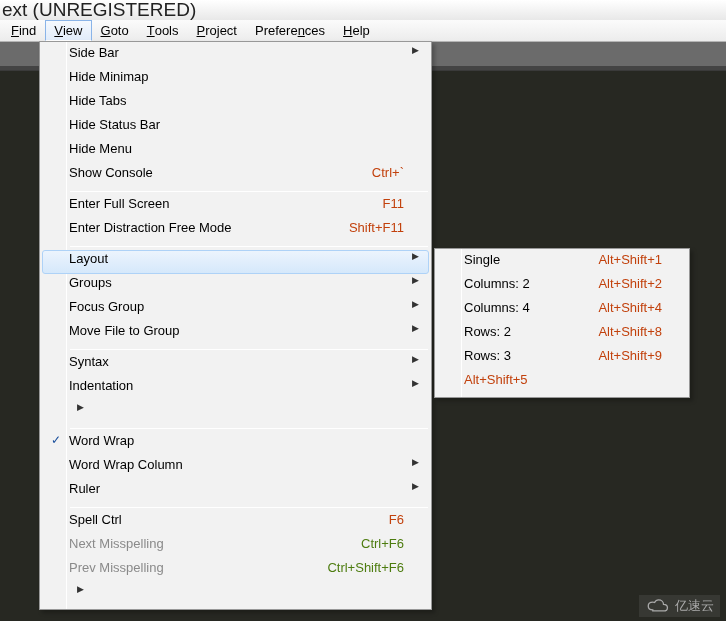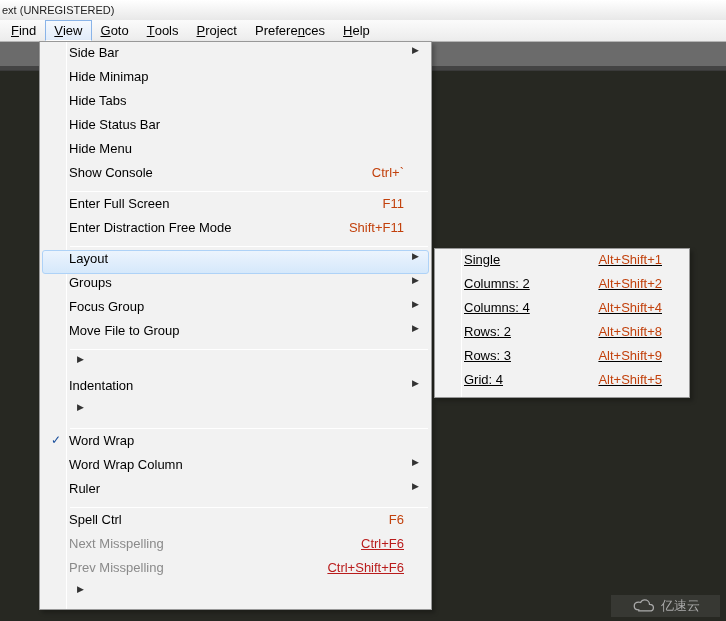--- a/index.html
+++ b/index.html
@@ -1,42 +1,42 @@
 <!DOCTYPE html>
 <html><head>
 <meta charset="utf-8">
 <style>
   * { box-sizing: border-box; margin: 0; padding: 0; font-family: "Segoe UI", Tahoma, sans-serif; }
   body { width: 726px; height: 621px; overflow: hidden; background: #272822; position: relative; }
   
-  .titlebar { height: 20px; background: linear-gradient(to bottom, #fff, #e8e8e8); font-size: 11px; padding-left: 2px; display: flex; align-items: center; color: #222; }
+  .titlebar { height: 20px; background: linear-gradient(to bottom, #fff, #e8e8e8); font-size: 19px; padding-left: 2px; display: flex; align-items: center; color: #222; }
   
   .menubar { height: 22px; background: linear-gradient(to bottom, #fbfbfb, #ececec); border-bottom: 1px solid #b5b5b5; display: flex; align-items: stretch; font-size: 13px; padding-left: 2px; }
   .menubar .mitem { padding: 0 8px; display: flex; align-items: center; cursor: default; border: 1px solid transparent; }
   .menubar .mitem .ul { text-decoration: underline; }
   .menubar .mitem.open { background: linear-gradient(to bottom, #f5f9fe, #e1ecfa); border: 1px solid #8ab4e8; border-bottom-color: #fff; }
   
   .tabstrip { height: 29px; background: #6b6b6b; border-bottom: 1px solid #3a3a3a; position: relative; }
   .tabstrip::after { content:""; position:absolute; bottom:0; left:0; right:0; height:4px; background:#444; }
   
   .editor { position: absolute; left:0; right:0; top:71px; bottom:0; background:#272822; }
   
   .dropdown { position:absolute; background:#f2f2f2; border:1px solid #989898; box-shadow: 3px 3px 4px rgba(0,0,0,0.25); font-size:13px; padding:2px; }
   .dropdown .row { display:flex; align-items:flex-start; height:24px; position:relative; border:1px solid transparent; border-radius:3px; }
   .dropdown .row.hover { background: linear-gradient(to bottom, #ecf4fd, #d5e8fb); border:1px solid #aed2f7; }
   .dropdown .row.disabled { color:#8a8a8a; }
   .dropdown .check { width:26px; display:flex; justify-content:center; color:#1a4f9c; font-size:12px; }
   .dropdown .label { flex:1; padding-right:8px; white-space:nowrap; }
   .dropdown .shortcut { color:#c2410c; padding-right:8px; white-space:nowrap; }
-  .dropdown .row.disabled .shortcut { color:#b91c1c;text-decoration:underline; }
+  .dropdown .row.disabled .shortcut { color:#4d7c0f; }
   .dropdown .arrow { width:16px; font-size:9px; color:#333; text-align:left; }
   .dropdown .sep { height:1px; margin:3px 1px 3px 28px; background:#d0d0d0; border-bottom:1px solid #fff; }
   .dropdown .iconcol { position:absolute; left:26px; top:0; bottom:0; width:1px; background:#d7d7d7; border-right:1px solid #fff; }
   
-  .watermark { position:absolute; right:6px; bottom:4px; display:flex; align-items:center; gap:4px; color:#aaa; font-size:13px; background: rgba(255,255,255,0.08); padding:2px 20px; border-radius:0; }
+  .watermark { position:absolute; right:6px; bottom:4px; display:flex; align-items:center; gap:4px; color:#aaa; font-size:13px; background: rgba(255,255,255,0.08); padding:2px 6px; border-radius:0; }
   .watermark svg { width:26px; height:16px; }
 </style>
 </head>
 <body>
 
 <div class="titlebar">
   <span>ext (UNREGISTERED)</span>
 </div>
 
 <div class="menubar" id="menubar">
@@ -124,20 +124,21 @@
     </div>
     <div class="row">
       <span class="check"></span>
       <span class="label">Move File to Group</span>
       <span class="shortcut"></span>
       <span class="arrow">▶</span>
     </div>
     <div class="sep"></div>
     <div class="row">
       <span class="check"></span>
+      <span class="label">Syntax</span>
       <span class="shortcut"></span>
       <span class="arrow">▶</span>
     </div>
     <div class="row">
       <span class="check"></span>
       <span class="label">Indentation</span>
       <span class="shortcut"></span>
       <span class="arrow">▶</span>
     </div>
     <div class="row">
@@ -183,21 +184,21 @@
       <span class="shortcut">Ctrl+Shift+F6</span>
       <span class="arrow"></span>
     </div>
     <div class="row">
       <span class="check"></span>
       <span class="shortcut"></span>
       <span class="arrow">▶</span>
     </div>
   </div>
 
-<div class="dropdown" id="layoutmenu" style="left:434px; top:248px; width:256px;text-decoration:underline;">
+<div class="dropdown" id="layoutmenu" style="left:434px; top:248px; width:256px;">
   <div class="iconcol"></div>
 <div class="row">
       <span class="check"></span>
       <span class="label">Single</span>
       <span class="shortcut">Alt+Shift+1</span>
       <span class="arrow"></span>
     </div>
     <div class="row">
       <span class="check"></span>
       <span class="label">Columns: 2</span>
@@ -217,21 +218,20 @@
       <span class="arrow"></span>
     </div>
     <div class="row">
       <span class="check"></span>
       <span class="label">Rows: 3</span>
       <span class="shortcut">Alt+Shift+9</span>
       <span class="arrow"></span>
     </div>
     <div class="row">
       <span class="check"></span>
-      <span class="label">Grid: 4</span>
       <span class="shortcut">Alt+Shift+5</span>
       <span class="arrow"></span>
     </div>
   </div>
 
 <div class="watermark">
   <svg viewBox="0 0 40 24">
     <path d="M12 18c-4 0-7-2.5-7-6s3-6 7-6c1 0 2 .2 2.8.6C16 4 18.4 2.5 21 2.5c4 0 7.5 3 7.5 7 3 0 6 1.8 6 5s-2.5 5-6 5H12z" fill="none" stroke="#aaa" stroke-width="2"></path>
   </svg>
   <span>亿速云</span>

